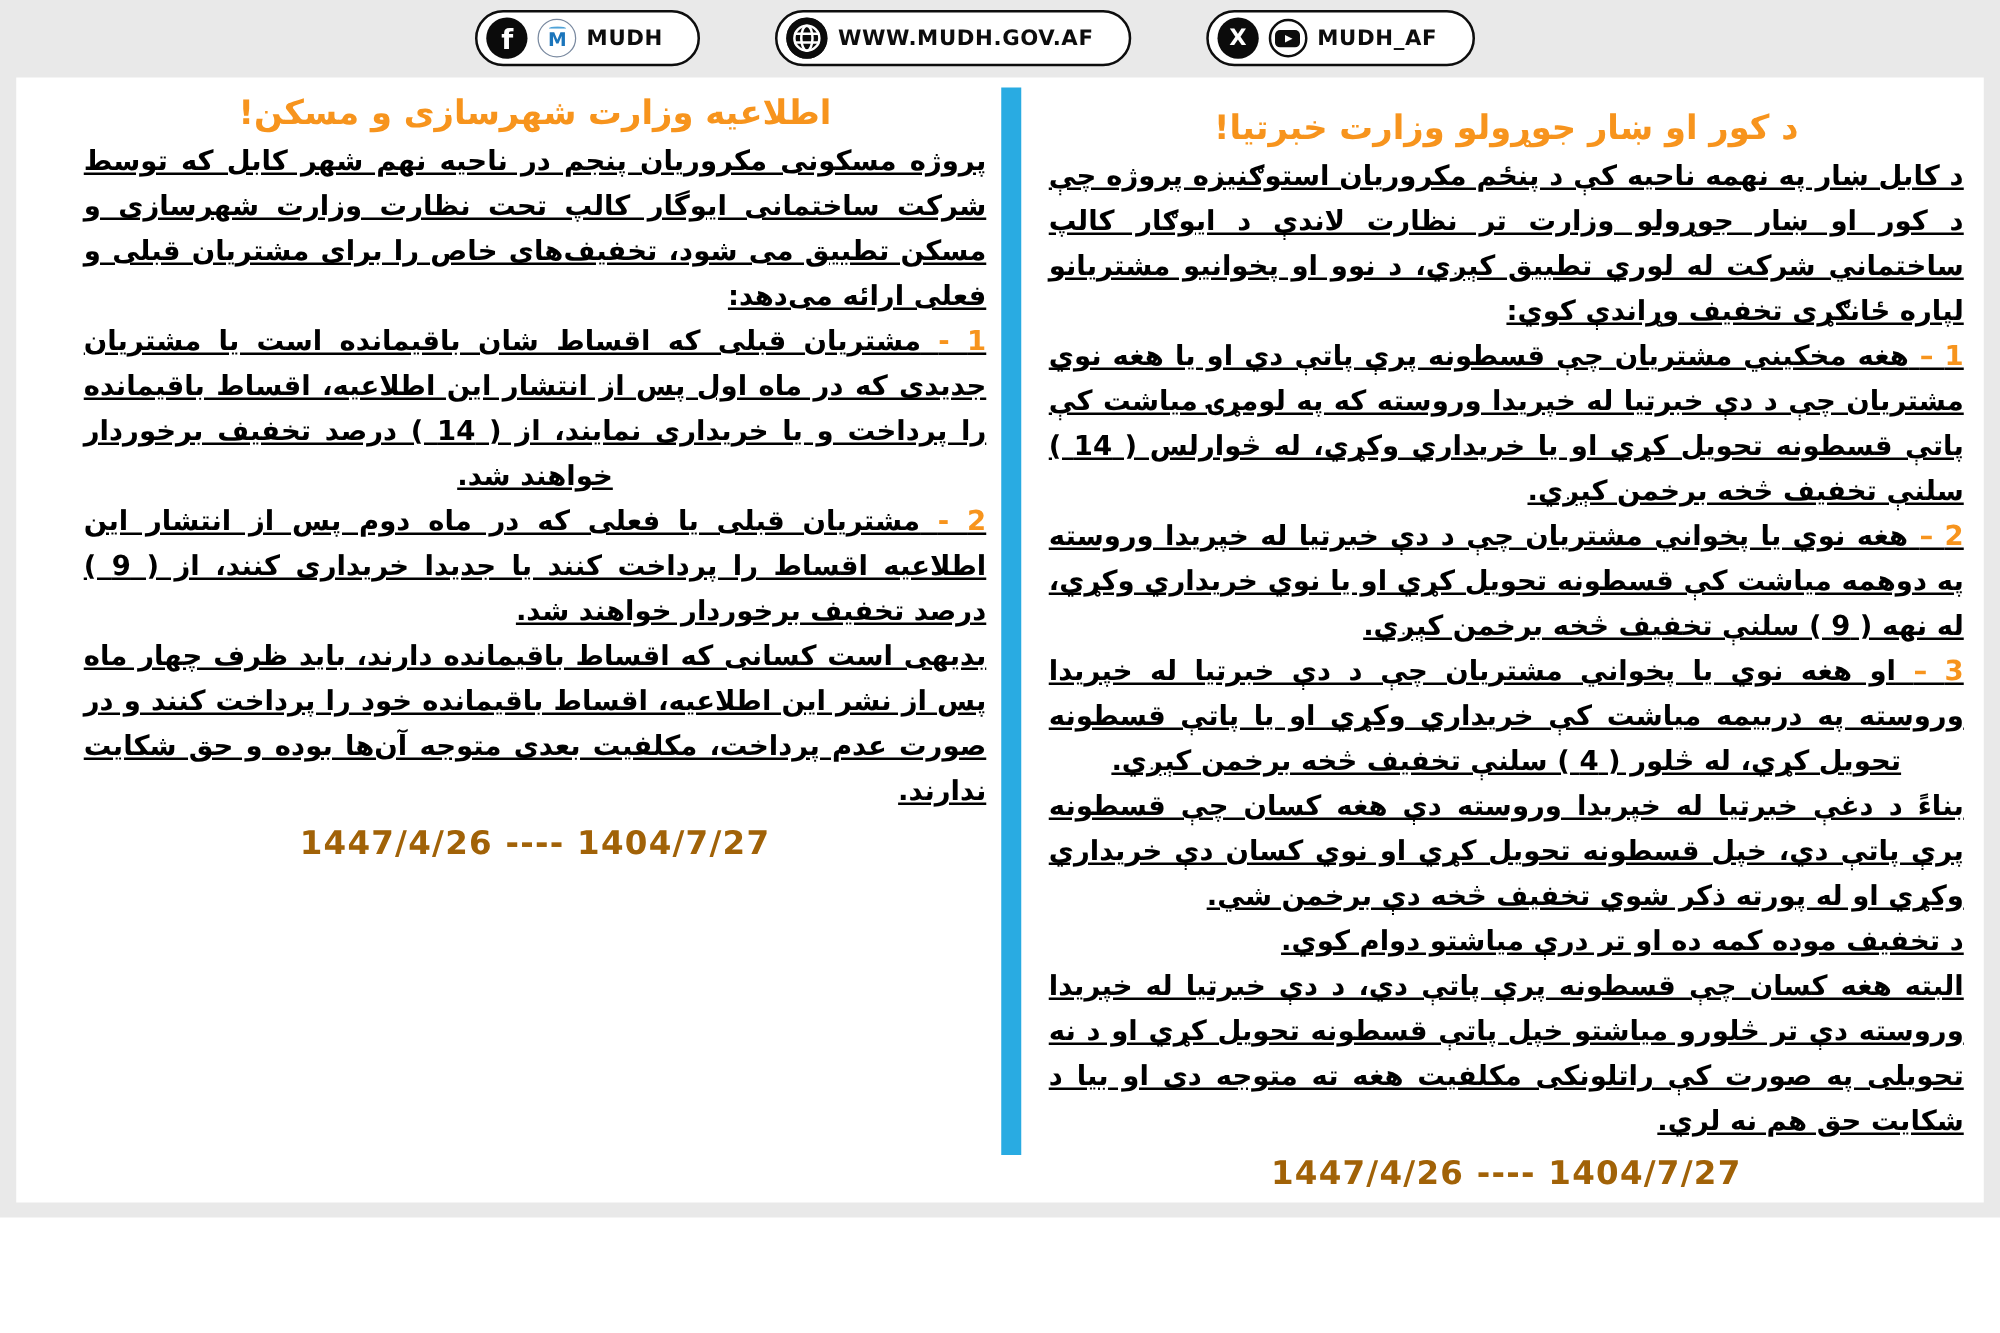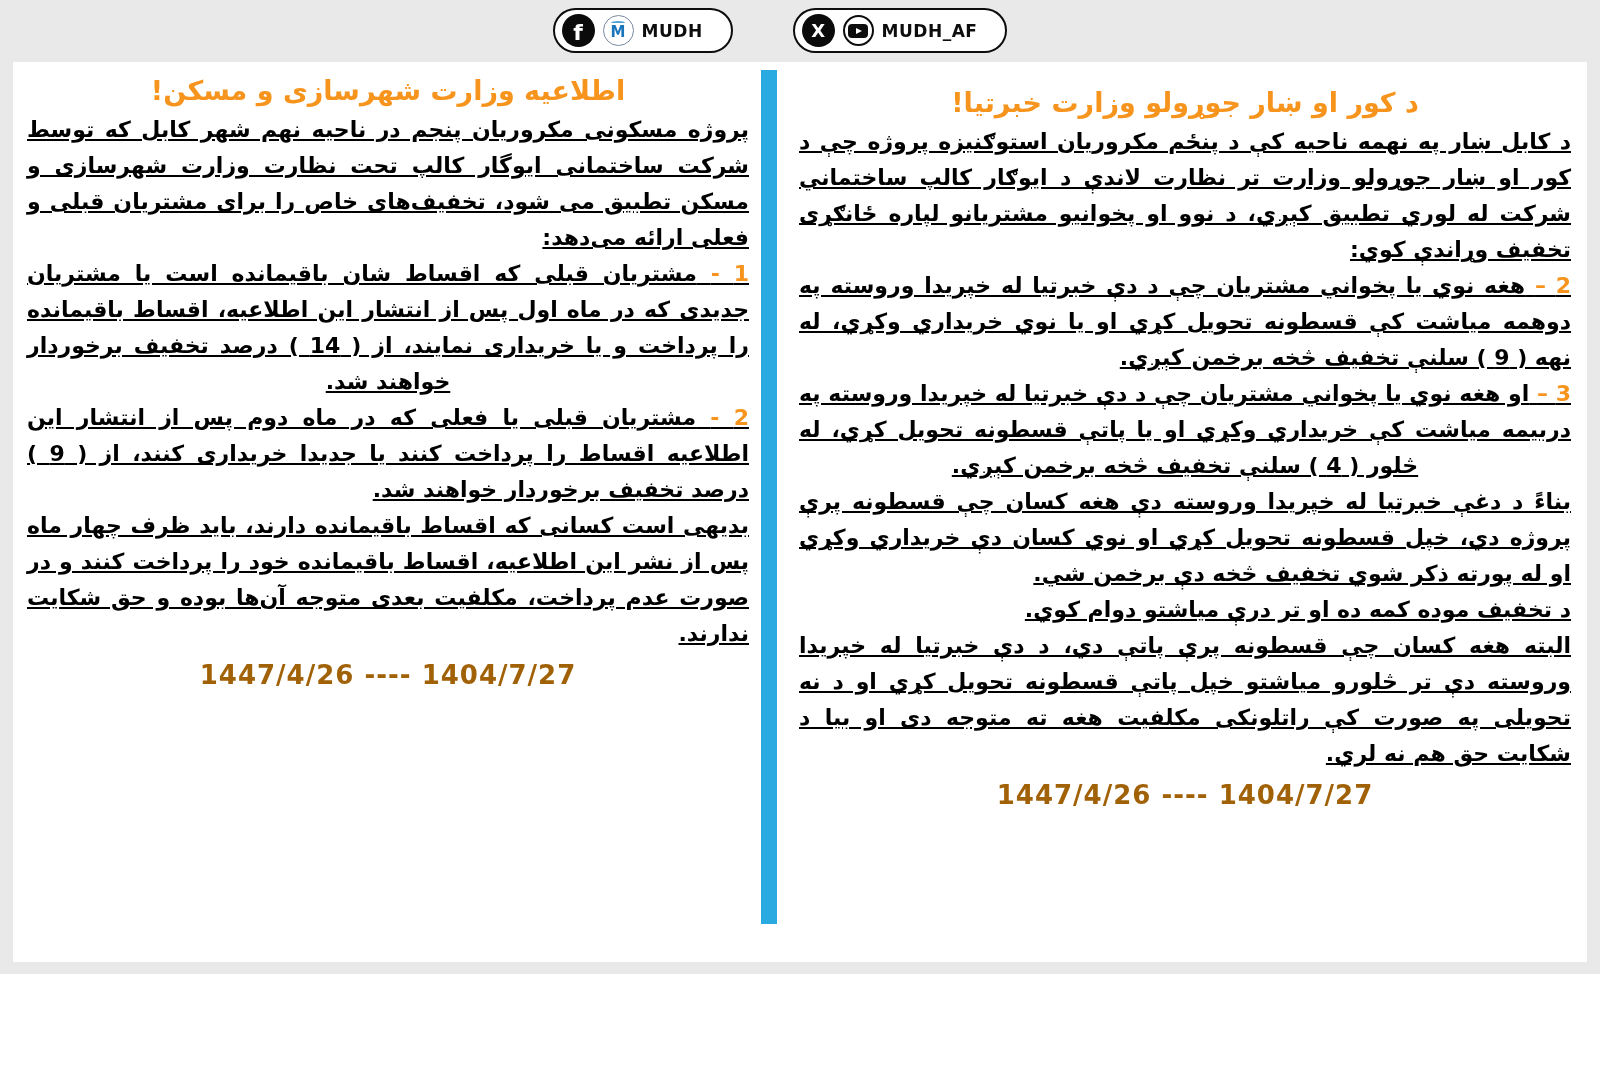--- a/index.html
+++ b/index.html
@@ -57,21 +57,21 @@
   }
   
   .panel {
     position: absolute; left: 13px; top: 62px;
     width: 1574px; height: 900px;
     background: #ffffff;
     display: flex; flex-direction: row;
     overflow: hidden;
   }
   .col { direction: rtl; }
-  .col-dari  { width: 748px; padding: 8px 12px 0 14px; }
+  .col-dari  { width: 748px; padding: 8px 12px 0 14px; margin-left: 40px; }
   .divider   { width: 16px; height: 854px; margin-top: 8px; background: #29abe2; flex: none; }
   .col-pashto{ flex: 1; padding: 20px 16px 0 22px; }
   .title {
     color: #f7941d; font-weight: bold; font-size: 27px;
     text-align: center; line-height: 42px;
   }
   .para {
     color: #000000; font-weight: bold; font-size: 22px;
     line-height: 36px;
     text-align: justify; text-align-last: right; text-decoration: underline;
@@ -96,20 +96,32 @@
     <span class="icon-circle">
         <span class="fb-f">f</span>
       </span>
     <span class="logo-circle">
       <span class="logo-arc"></span>
       <span class="logo-m">M</span>
     </span>
     <span class="label">MUDH</span>
   </div>
 
+  <div class="badge">
+    <span class="icon-circle">
+      <svg width="33" height="33" viewBox="0 0 33 33">
+        <circle cx="16.5" cy="16.5" r="16.5" fill="#0b0b0b"></circle>
+        <circle cx="16.5" cy="16.5" r="10" fill="none" stroke="#ffffff" stroke-width="2"></circle>
+        <ellipse cx="16.5" cy="16.5" rx="4.5" ry="10" fill="none" stroke="#ffffff" stroke-width="2"></ellipse>
+        <line x1="6.5" y1="13" x2="26.5" y2="13" stroke="#ffffff" stroke-width="2"></line>
+        <line x1="6.5" y1="20" x2="26.5" y2="20" stroke="#ffffff" stroke-width="2"></line>
+      </svg>
+    </span>
+    <span class="label">WWW.MUDH.GOV.AF</span>
+  </div>
 
   <div class="badge">
     <span class="icon-circle">
         <span class="x-glyph">X</span>
       </span>
     <span class="yt-circle">
       <svg width="20" height="14" viewBox="0 0 20 14">
         <rect x="0" y="0" width="20" height="14" rx="4" fill="#0d0d0d"></rect>
         <polygon points="8,4 14,7 8,10" fill="#ffffff"></polygon>
       </svg>
@@ -128,21 +140,22 @@
     <p class="para"><span class="marker">2 -</span> <span>مشتریان قبلی یا فعلی که در ماه دوم پس از انتشار این اطلاعیه اقساط را پرداخت کنند یا جدیدا خریداری کنند، از ( 9 ) درصد تخفیف برخوردار خواهند شد.</span></p>
     <p class="para">بدیهی است کسانی که اقساط باقیمانده دارند، باید ظرف چهار ماه پس از نشر این اطلاعیه، اقساط باقیمانده خود را پرداخت کنند و در صورت عدم پرداخت، مکلفیت بعدی متوجه آن‌ها بوده و حق شکایت ندارند.</p>
     <div class="date-line"><span dir="ltr">1447/4/26  ----  1404/7/27</span></div>
   </div>
 
   <div class="divider"></div>
 
   <div class="col col-pashto">
     <div class="title">د کور او ښار جوړولو وزارت خبرتیا!</div>
     <p class="para">د کابل ښار په نهمه ناحیه کې د پنځم مکروریان استوګنیزه پروژه چې د کور او ښار جوړولو وزارت تر نظارت لاندې د ایوګار کالپ ساختماني شرکت له لوري تطبیق کېږي، د نوو او پخوانیو مشتریانو لپاره ځانګړی تخفیف وړاندې کوي:</p>
+    <p class="para"><span class="marker">1 –</span> <span>هغه مخکیني مشتریان چې قسطونه پرې پاتې دي او یا هغه نوي مشتریان چې د دې خبرتیا له خپریدا وروسته که په لومړۍ میاشت کې پاتې قسطونه تحویل کړي او یا خریداري وکړي، له څوارلس ( 14 ) سلنې تخفیف څخه برخمن کېږي.</span></p>
     <p class="para"><span class="marker">2 –</span> <span>هغه نوي یا پخواني مشتریان چې د دې خبرتیا له خپریدا وروسته په دوهمه میاشت کې قسطونه تحویل کړي او یا نوي خریداري وکړي، له نهه ( 9 ) سلنې تخفیف څخه برخمن کېږي.</span></p>
     <p class="para center-last"><span class="marker">3 –</span> <span>او هغه نوي یا پخواني مشتریان چې د دې خبرتیا له خپریدا وروسته په دربیمه میاشت کې خریداري وکړي او یا پاتې قسطونه تحویل کړي، له څلور ( 4 ) سلنې تخفیف څخه برخمن کېږي.</span></p>
-    <p class="para">بناءً د دغې خبرتیا له خپریدا وروسته دې هغه کسان چې قسطونه پرې پروژه دي، خپل قسطونه تحویل کړي او نوي کسان دې خریداري وکړي او له پورته ذکر شوي تخفیف څخه دې برخمن شي.</p>
+    <p class="para">بناءً د دغې خبرتیا له خپریدا وروسته دې هغه کسان چې قسطونه پرې پاتې دي، خپل قسطونه تحویل کړي او نوي کسان دې خریداري وکړي او له پورته ذکر شوي تخفیف څخه دې برخمن شي.</p>
     <p class="para">د تخفیف موده کمه ده او تر درې میاشتو دوام کوي.</p>
     <p class="para">البته هغه کسان چې قسطونه پرې پاتې دي، د دې خبرتیا له خپریدا وروسته دې تر څلورو میاشتو خپل پاتې قسطونه تحویل کړي او د نه تحویلی په صورت کې راتلونکی مکلفیت هغه ته متوجه دی او بیا د شکایت حق هم نه لري.</p>
     <div class="date-line"><span dir="ltr">1447/4/26  ----  1404/7/27</span></div>
   </div>
 
 </div>
 
 </body></html>

